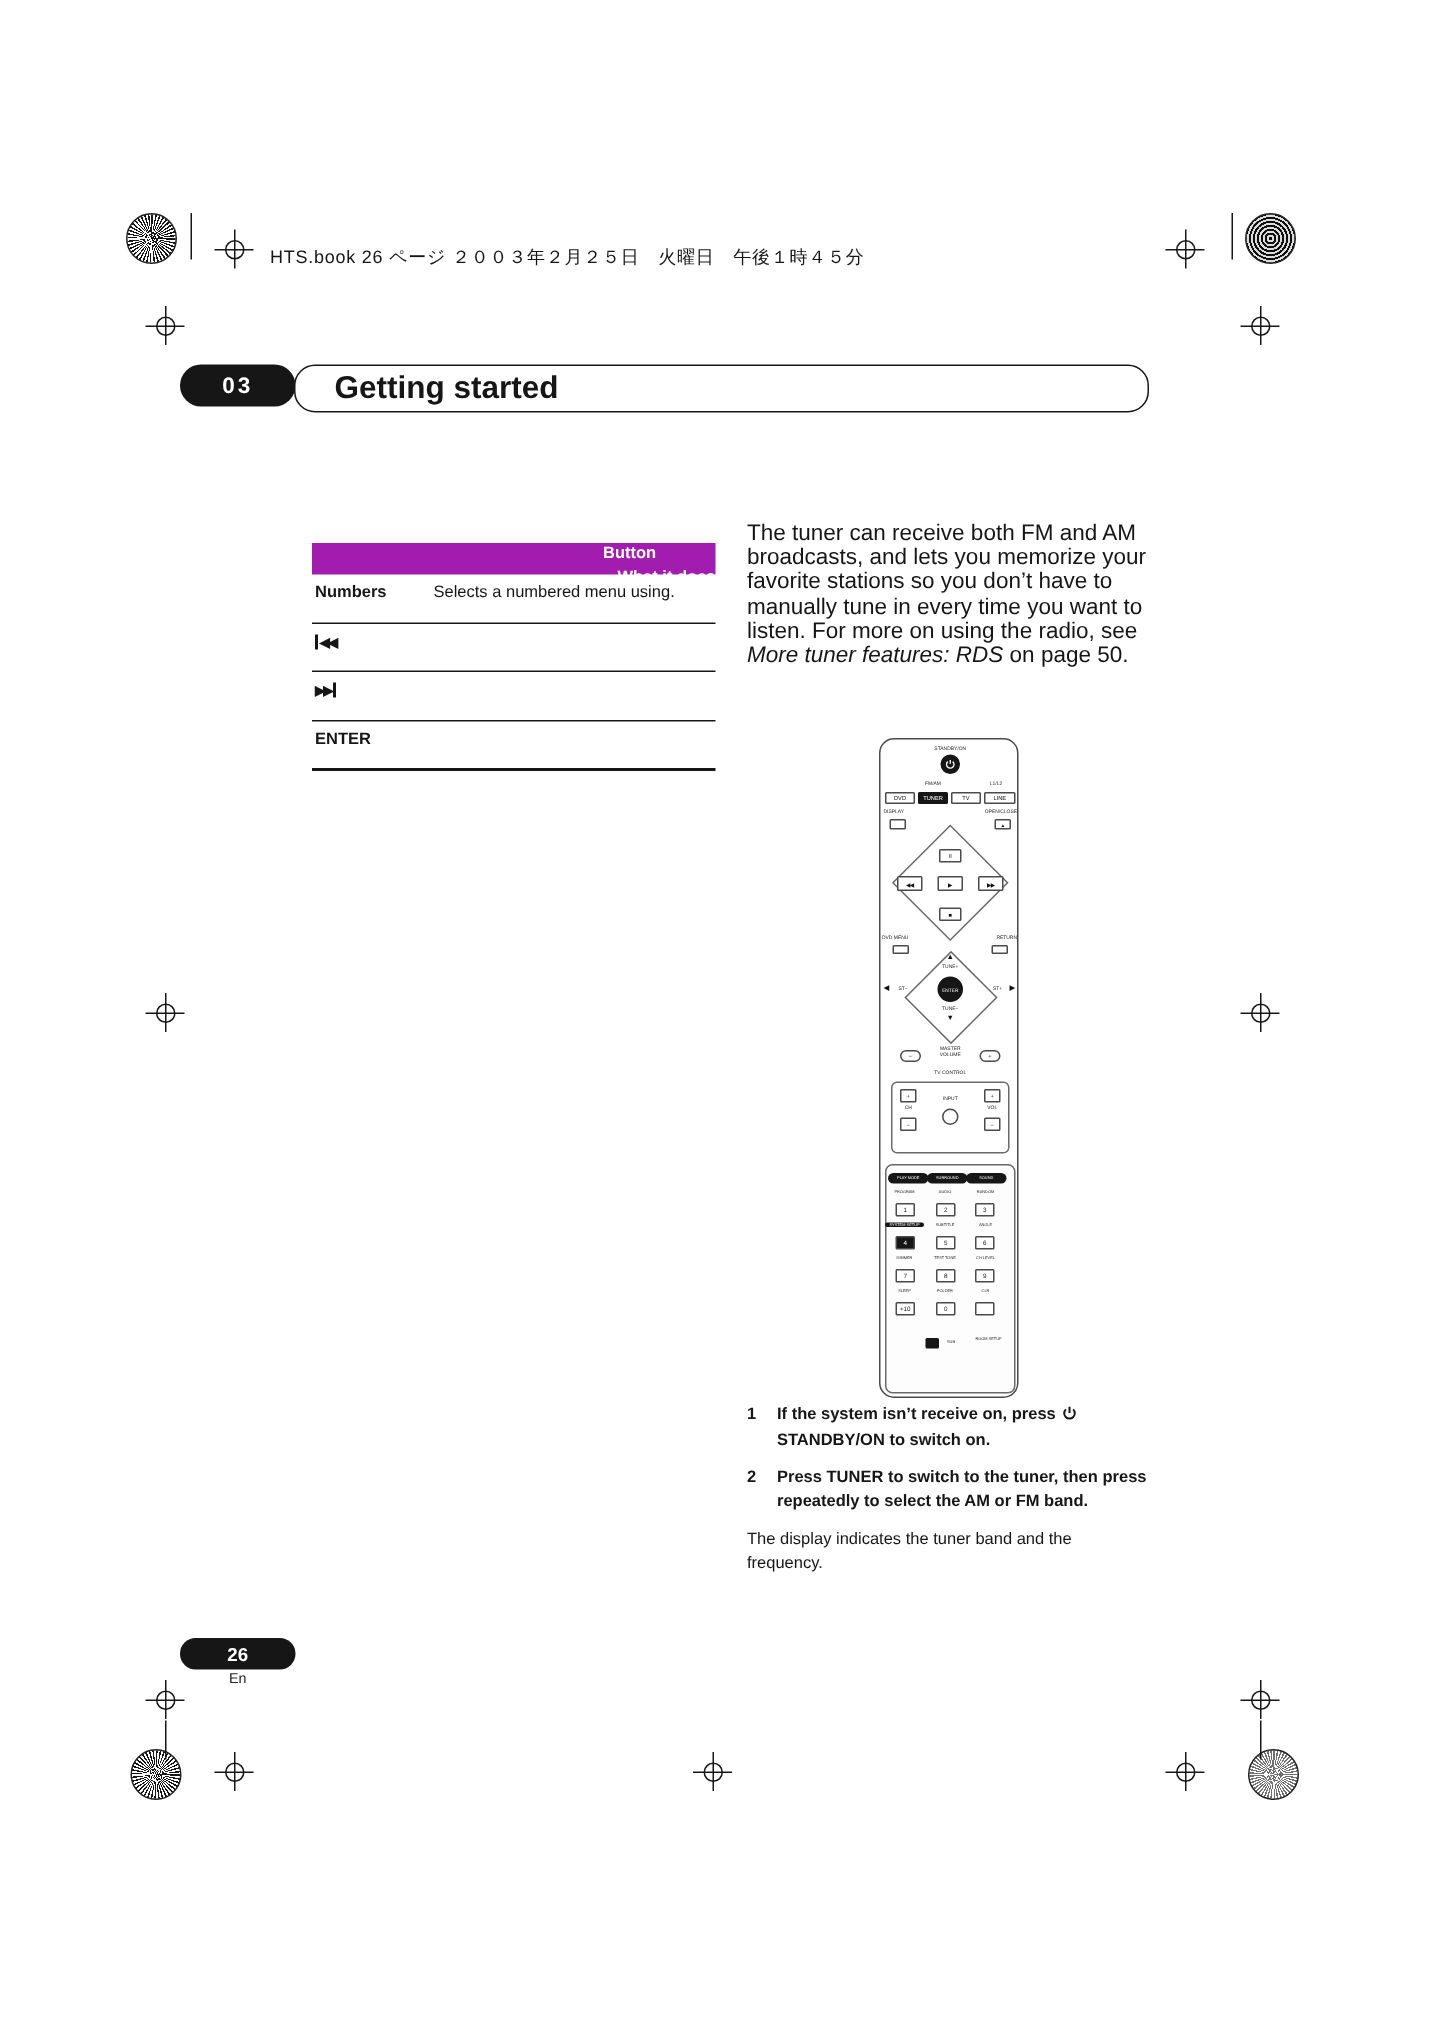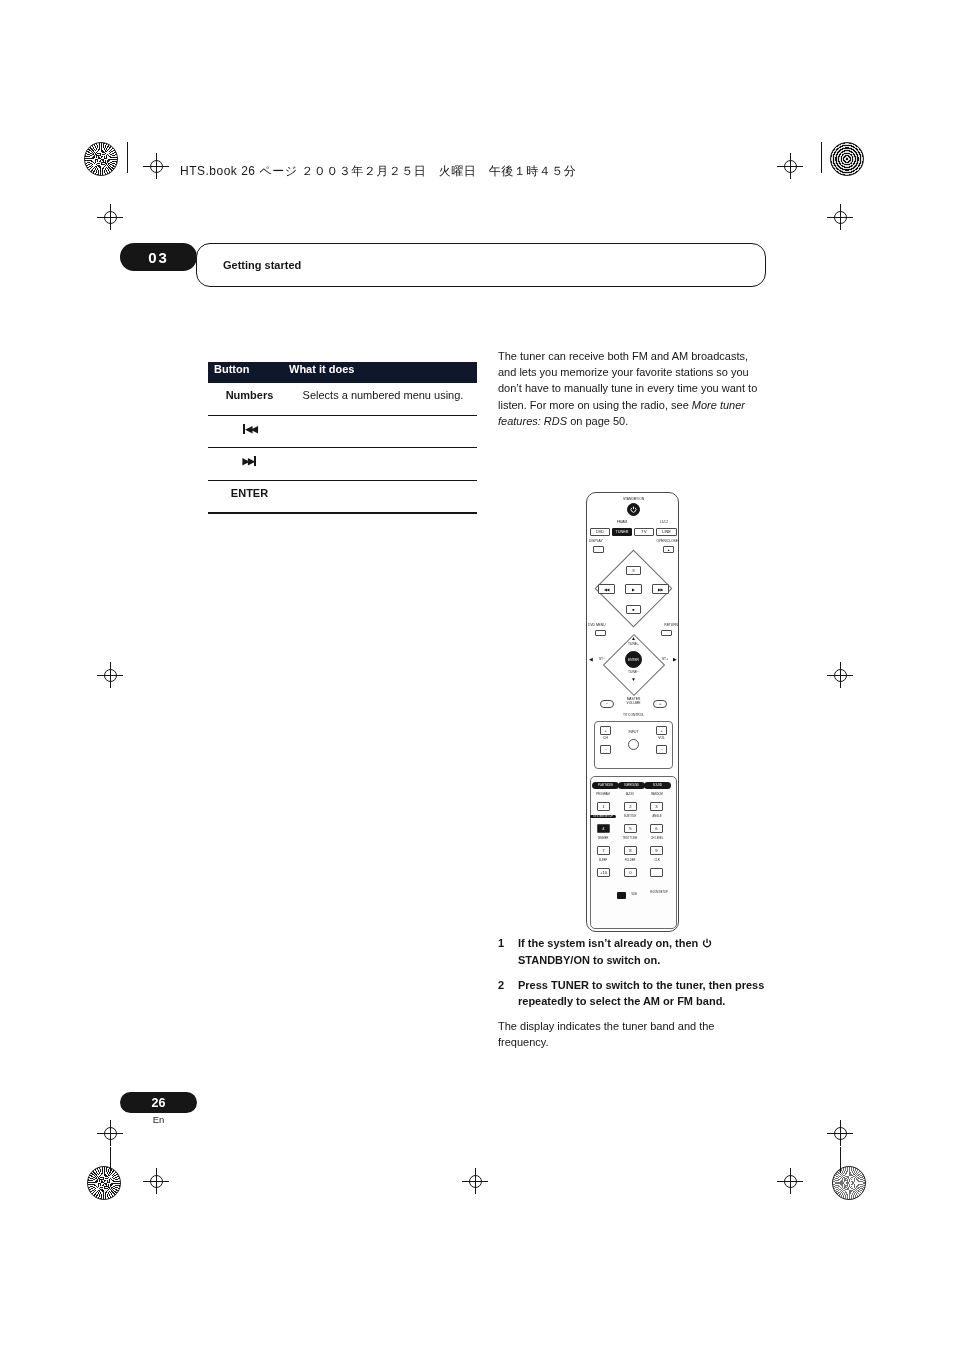--- a/index.html
+++ b/index.html
@@ -13,38 +13,38 @@
   .regmark.grayspokes{background:repeating-conic-gradient(#707070 0deg 4deg,#ffffff 4deg 8deg);}
   .regline{position:absolute;background:#161616;}
   .xhair{position:absolute;width:26px;height:26px;transform:translate(-13px,-13px);}
   .xhair::before{content:"";position:absolute;left:0;top:12.5px;width:26px;height:1px;background:#161616;}
   .xhair::after{content:"";position:absolute;left:12.5px;top:0;width:1px;height:26px;background:#161616;}
   .xc{position:absolute;left:6.5px;top:6.5px;width:13px;height:13px;border:1px solid #161616;border-radius:50%;box-sizing:border-box;}
 
   .print-header{position:absolute;left:180px;top:163px;font-size:12px;letter-spacing:0.5px;white-space:nowrap;}
 
   .chapter-badge{position:absolute;left:120px;top:243px;width:77px;height:28px;background:#161616;color:#fff;border-radius:14px;display:flex;align-items:center;justify-content:center;font-weight:bold;font-size:15px;letter-spacing:2px;}
-  .chapter-box{position:absolute;left:196px;top:243px;width:570px;height:44px;border:1.6px solid #161616;border-radius:14px;box-sizing:border-box;display:flex;align-items:center;padding-left:26px;font-weight:bold;font-size:11px;background:#fff;}
+  .chapter-box{position:absolute;left:196px;top:243px;width:570px;height:32px;border:1.6px solid #161616;border-radius:14px;box-sizing:border-box;display:flex;align-items:center;padding-left:26px;font-weight:bold;font-size:21px;background:#fff;}
 
   
   .spec-table{position:absolute;left:208px;top:362px;width:269px;font-size:11px;line-height:15.5px;}
-  .spec-head{display:flex;background:#0f172a;color:#fff;font-weight:bold;height:21px;align-items:flex-start;}
+  .spec-head{display:flex;background:#a21caf;color:#fff;font-weight:bold;height:21px;align-items:flex-end;flex-direction:column;}
   .spec-head .c1{padding-left:6px;}
   .c1{width:81px;box-sizing:border-box;flex:none;}
   .c2{flex:1;}
-  .spec-row{display:flex;border-bottom:1px solid #161616;padding:5px 0 11px;text-align:center;}
+  .spec-row{display:flex;border-bottom:1px solid #161616;padding:5px 0 11px;}
   .spec-row .c1{font-weight:bold;padding-left:2px;}
   .spec-row.last{border-bottom:2px solid #161616;}
   .skipback{font-size:9px;letter-spacing:-1.5px;border-left:2.2px solid #161616;padding-left:1px;line-height:10px;display:inline-block;}
   .skipfwd{font-size:9px;letter-spacing:-1.5px;border-right:2.2px solid #161616;padding-right:1px;line-height:10px;display:inline-block;}
 
   
   .section{position:absolute;left:498px;top:348px;width:268px;}
   .section h1{margin:0 0 9px;font-size:17.5px;letter-spacing:-0.2px;}
-  .section p{margin:0;font-size:11px;line-height:16.2px;}
+  .section p{margin:0;font-size:15px;line-height:16.2px;}
   .em{font-style:italic;}
 
   .steps{position:absolute;left:498px;top:936px;width:268px;font-size:11px;line-height:15.5px;}
   .step{display:flex;font-weight:bold;margin-bottom:10px;}
   .step .num{width:20px;flex:none;}
   .step .body{flex:1;}
   .followup{font-weight:normal;margin:0;font-size:11px;line-height:15.5px;}
   .power-icon{display:inline-block;vertical-align:-1px;margin:0 1px;}
 
   .page-pill{position:absolute;left:120px;top:1092px;width:77px;height:21px;background:#161616;color:#fff;border-radius:10.5px;display:flex;align-items:center;justify-content:center;font-weight:bold;font-size:12.5px;}
@@ -200,21 +200,21 @@
       <div class="kp-key" style="left: 63px; top: 375px; width: 13px;"></div>
       <div class="kp-subicon" style="left: 30px; top: 399px; width: 9px;"></div>
       <div class="kp-label" style="left: 41px; top: 400px; width: 12px;">SUB</div>
       <div class="kp-label" style="left: 55px; top: 398px; width: 34px;">ROOM SETUP</div>
     </div>
 
   <div class="steps">
     <div class="step">
       <div class="num">1</div>
       <div class="body">
-        <span>If the system isn’t already on, then</span>
+        <span>If the system isn’t receive on, press</span>
         <span class="power-icon"><svg width="10" height="10" viewBox="0 0 24 24">
               <path d="M12 2v10" stroke="#161616" stroke-width="3.2" fill="none"></path>
               <path d="M17.8 6.2a8.5 8.5 0 1 1-11.6 0" fill="none" stroke="#161616" stroke-width="3.2"></path>
             </svg></span>
         <span>STANDBY/ON to switch on.</span>
       </div>
     </div>
     <div class="step">
       <div class="num">2</div>
       <div class="body">Press TUNER to switch to the tuner, then press repeatedly to select the AM or FM band.</div>

